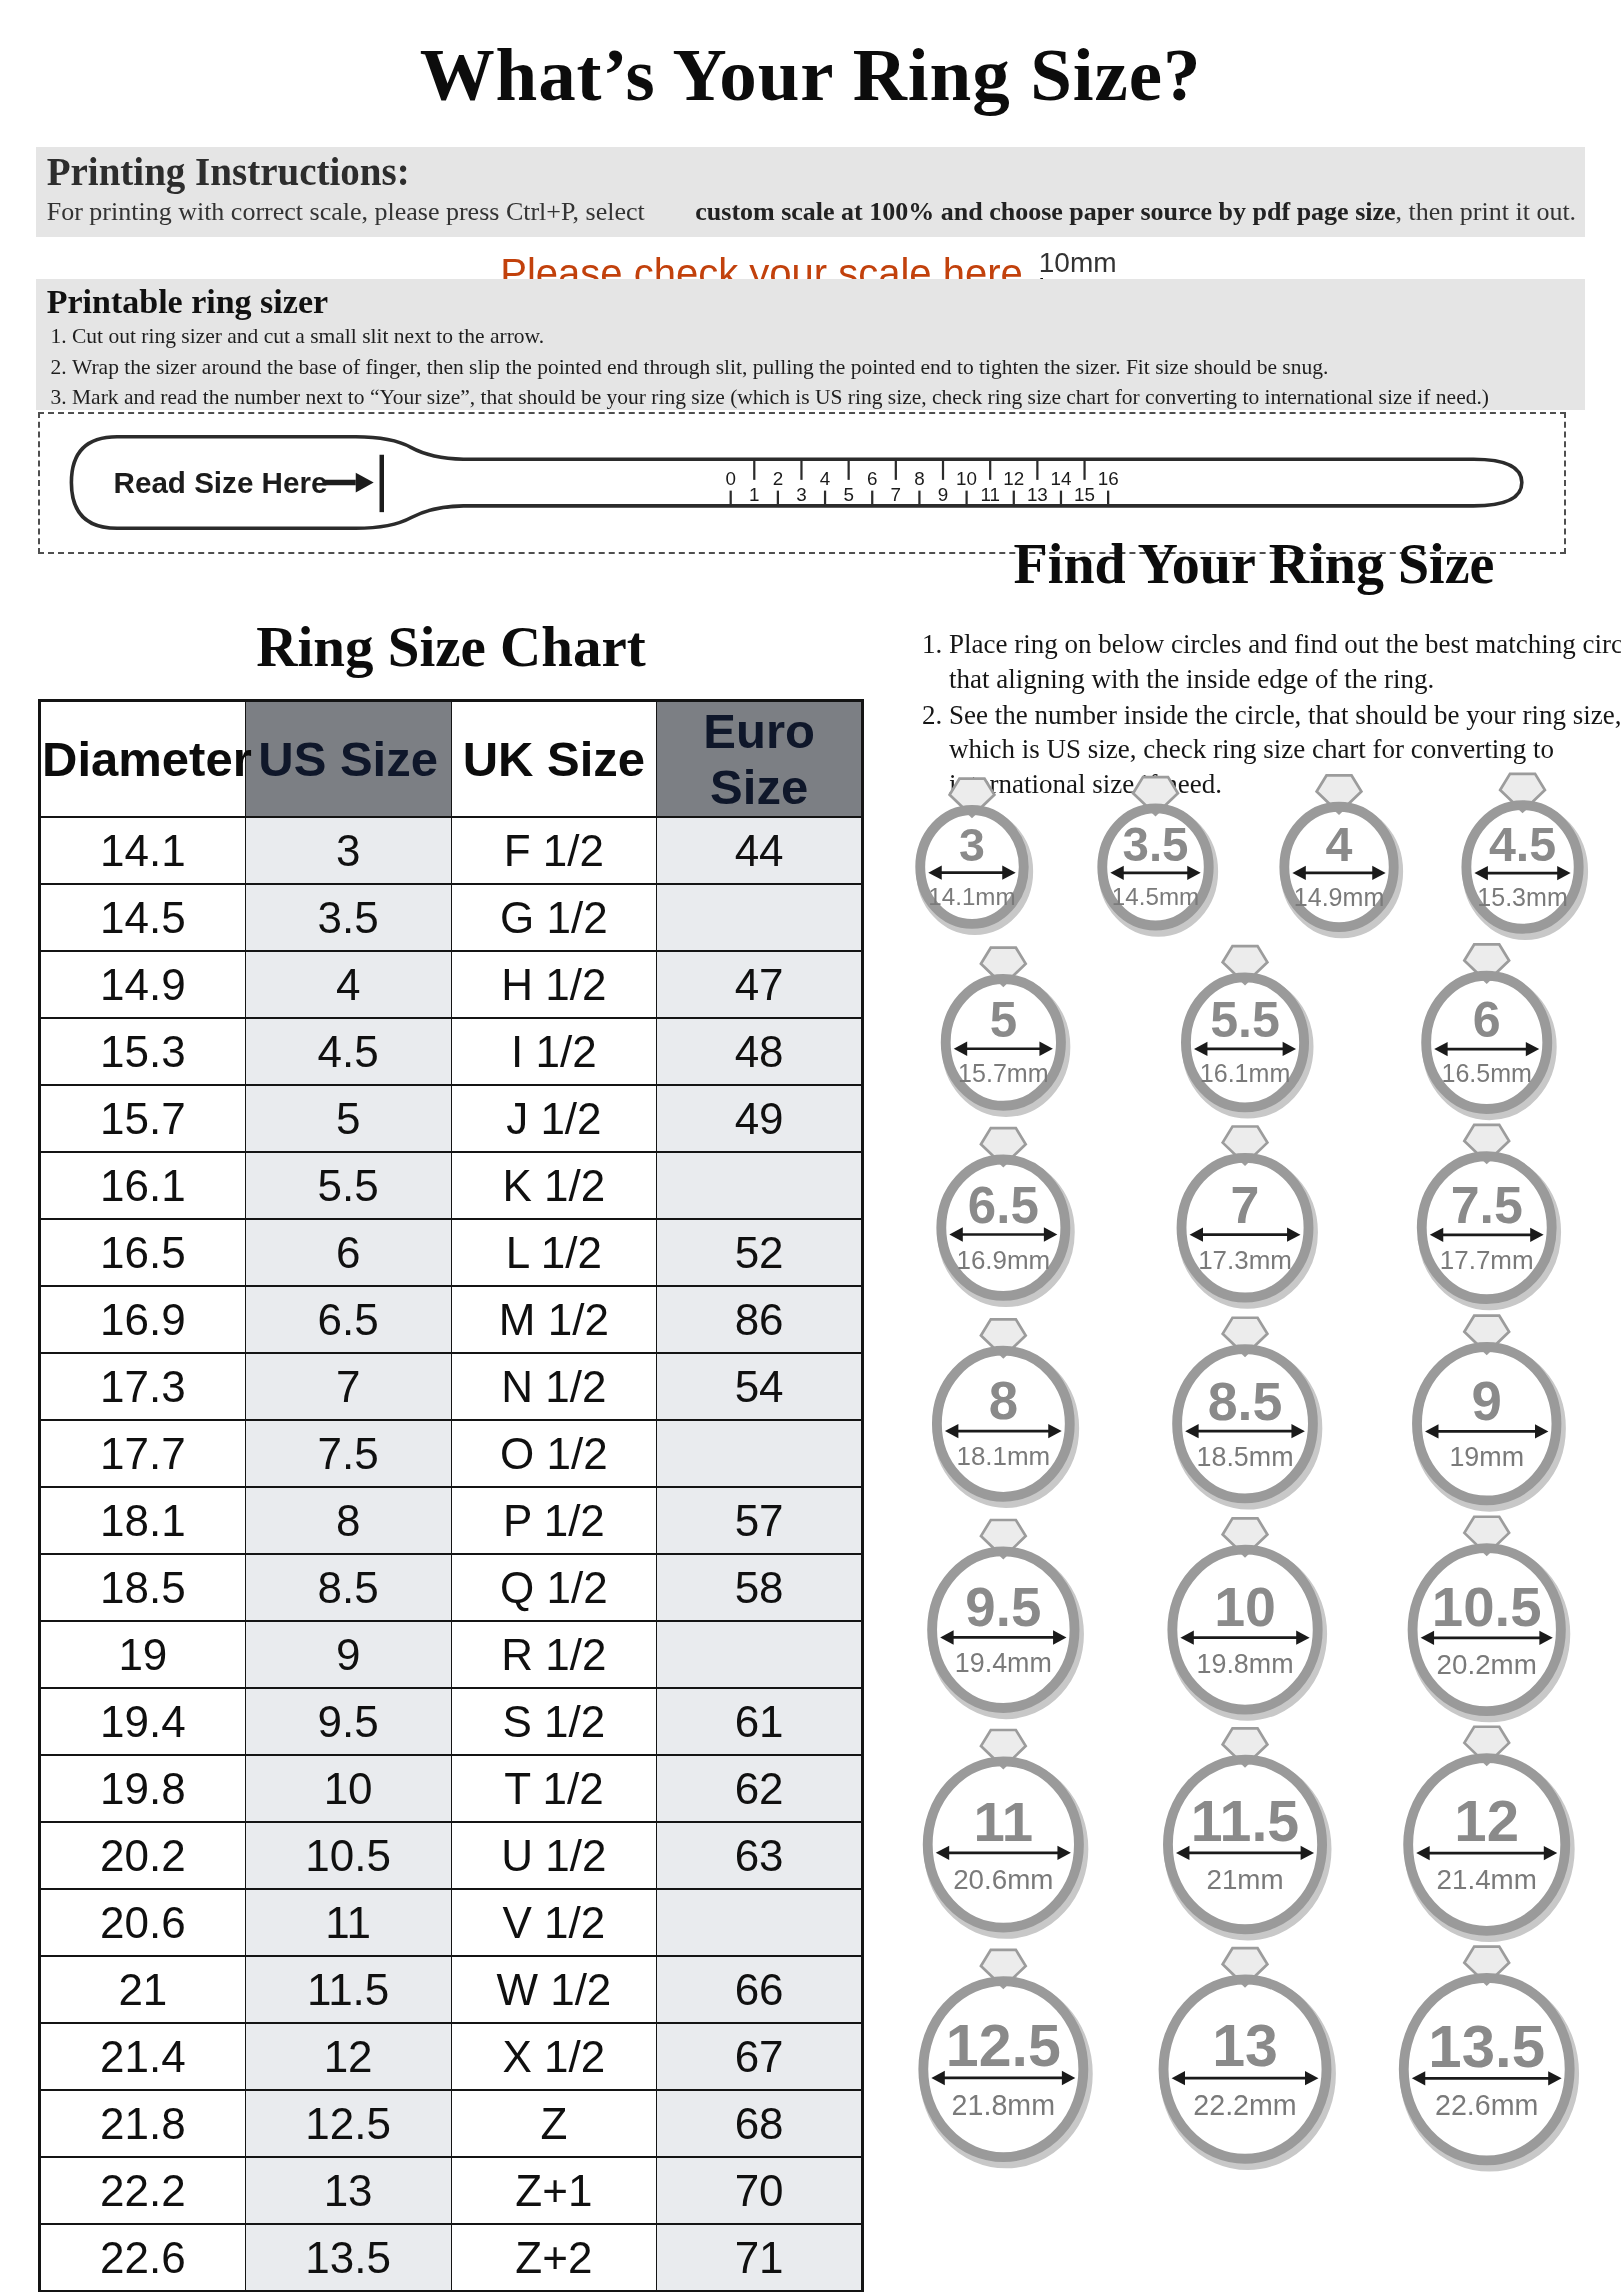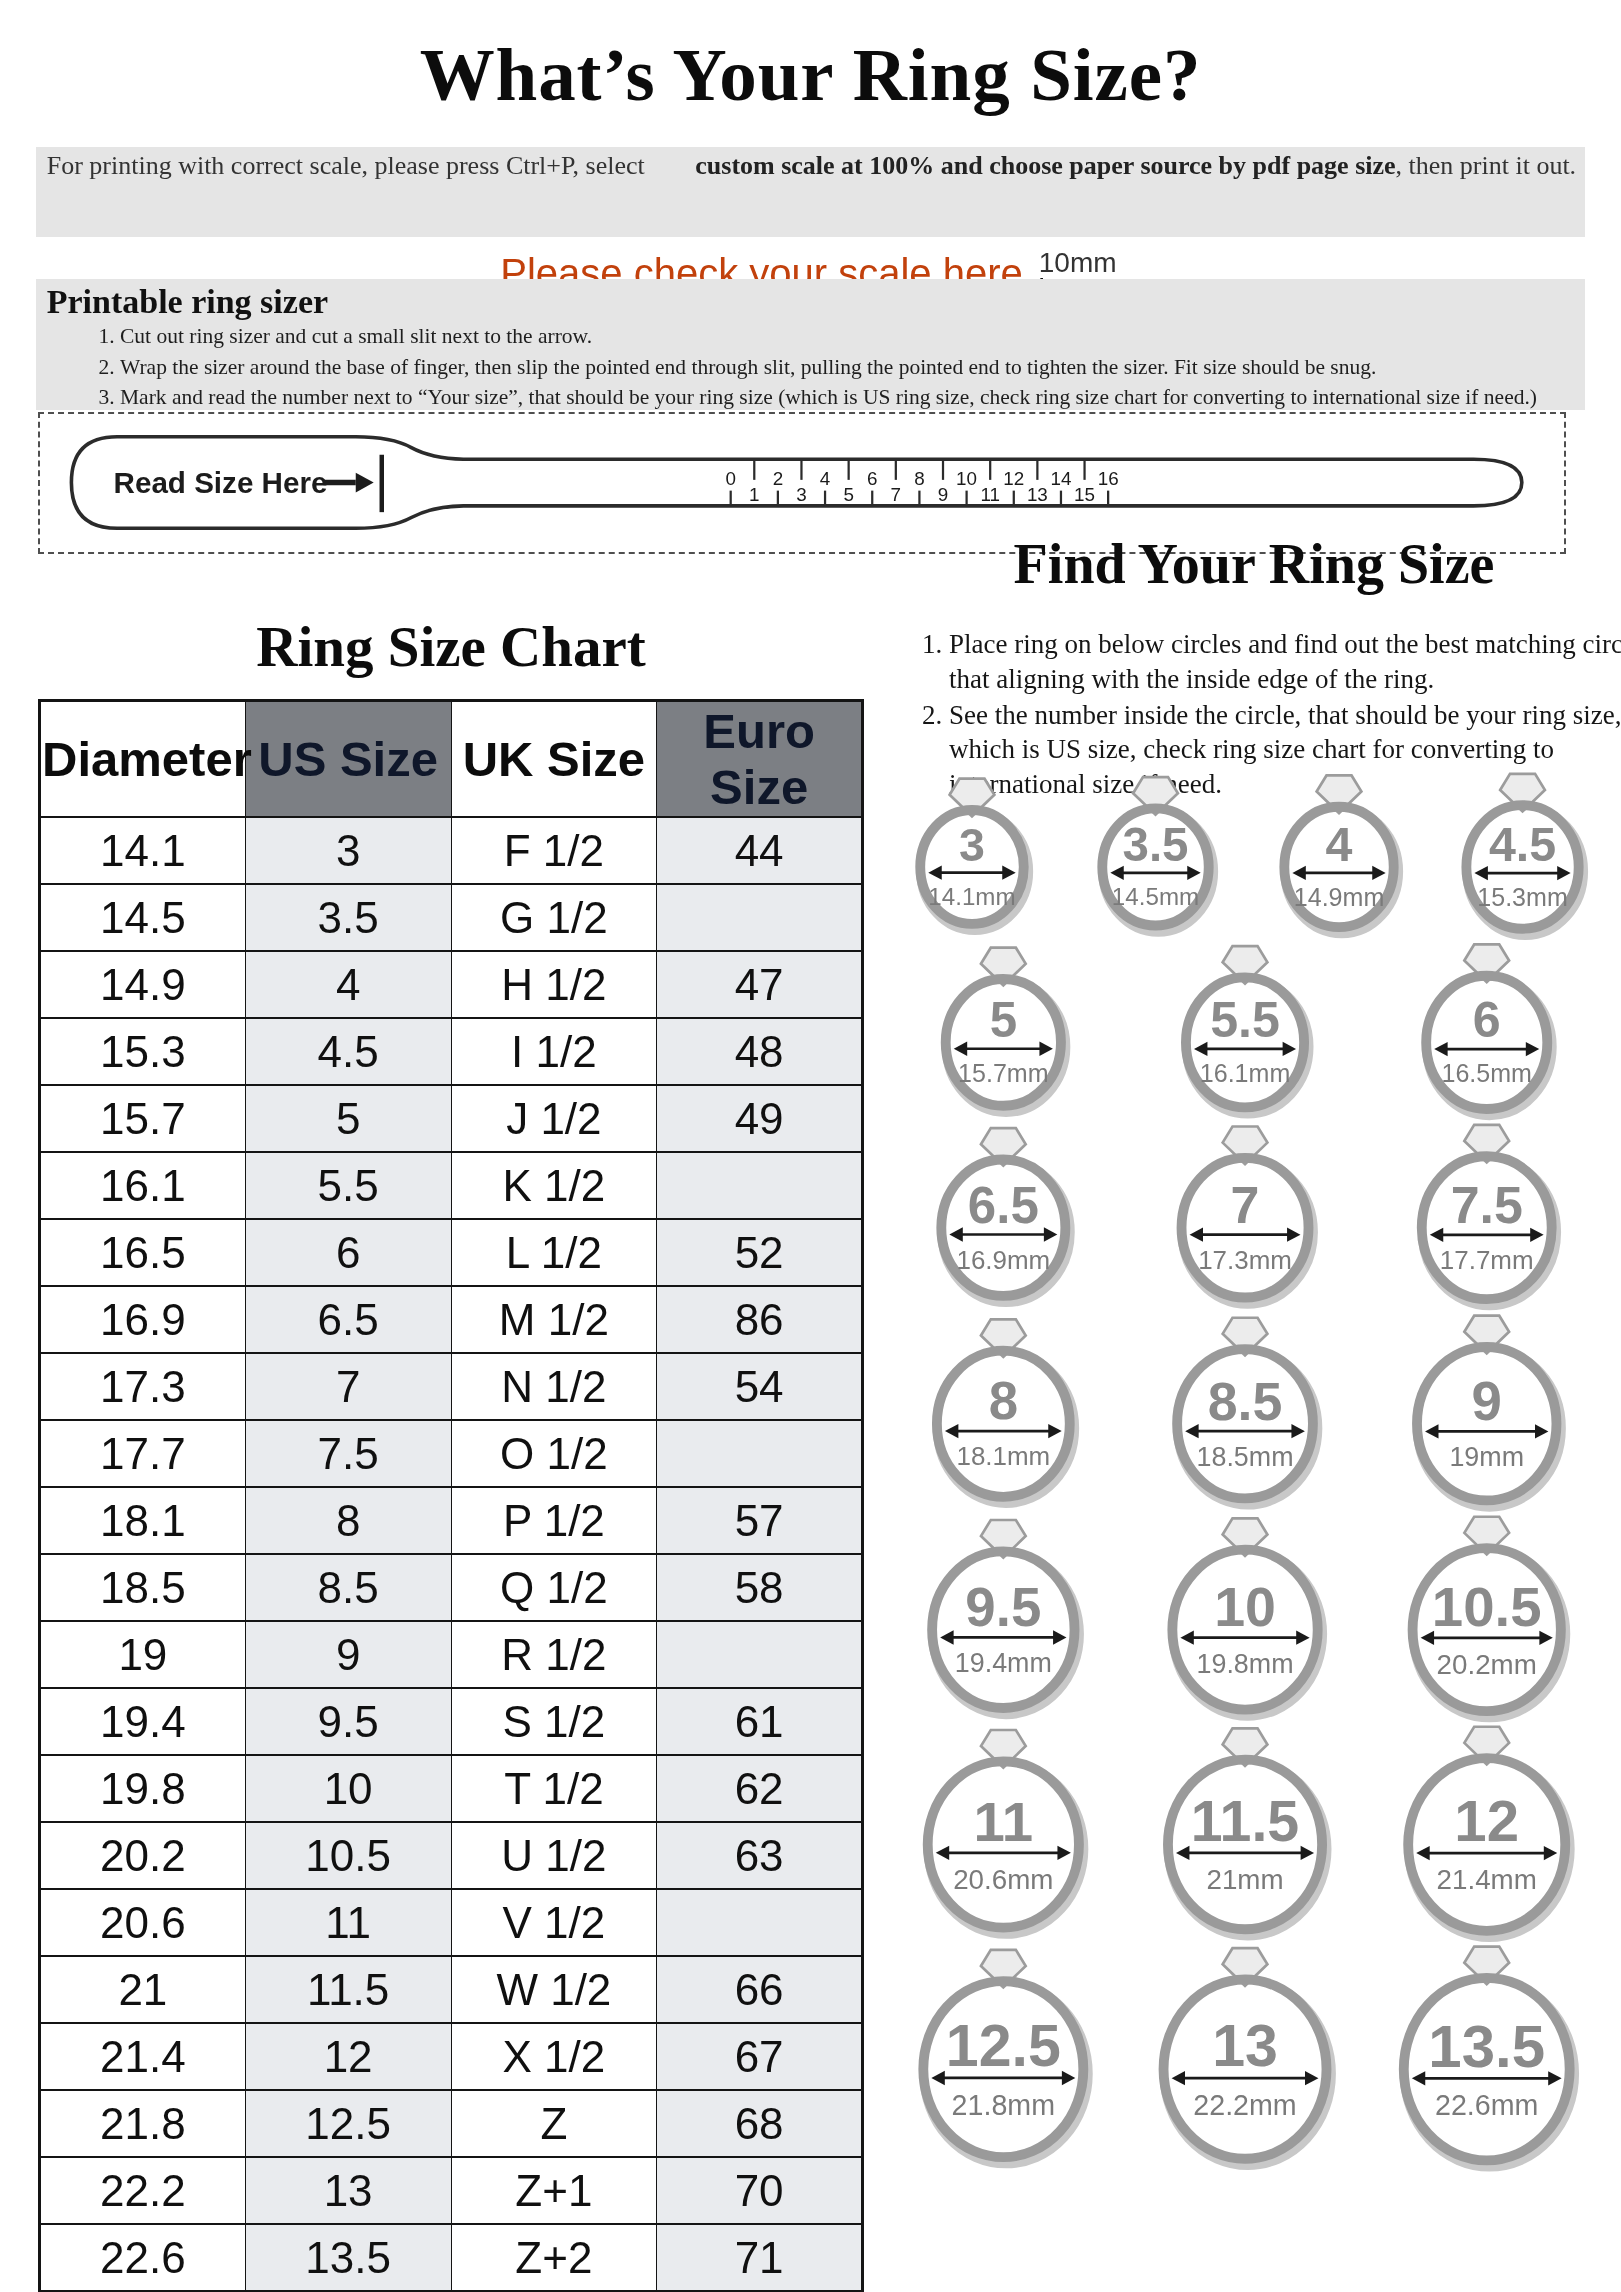--- a/index.html
+++ b/index.html
@@ -25,21 +25,21 @@
 
   .scale-row{position:absolute;top:249px;left:0;width:100%;display:flex;justify-content:center;
              align-items:flex-start;gap:16px;}
   .scale-label{font-size:40px;color:#c2410c;padding-top:1.8px;}
   .scale-mark{display:flex;flex-direction:column;align-items:flex-start;}
   .scale-mm{font-size:28px;color:#333;line-height:1.0;}
   .scale-bar{display:block;margin-top:0.9px;}
 
   .sizer-box{position:absolute;left:36px;right:36px;top:279px;height:131px;background:var(--section-bg);}
   .sizer-box h2{margin:3.6px 0 0 10.7px;font-family:"Liberation Serif",serif;font-size:34px;color:#111;}
-  .sizer-steps{margin:3.6px 0 0 0;padding-left:84px;}
+  .sizer-steps{margin:3.6px 0 0 0;padding-left:36px;}
   .sizer-steps li{font-family:"Liberation Serif",serif;font-size:21.5px;color:#1e1e1e;margin-bottom:5.4px;white-space:nowrap;}
 
   .cutout{position:absolute;left:38px;top:412px;width:1528px;height:142px;border:2.7px dashed #4f4f4f;box-sizing:border-box;}
   .cutout svg{width:100%;height:100%;display:block;}
   .sizer-outline{fill:#fff;stroke:#2b2b2b;stroke-width:4;}
   .read-label{font-family:"Liberation Sans",sans-serif;font-size:33px;font-weight:600;fill:#1c1c1c;}
   .ruler-num{font-family:"Liberation Sans",sans-serif;font-size:21px;fill:#1b1b1b;text-anchor:middle;}
 
   .chart-title{position:absolute;top:614px;left:38px;width:826px;margin:0;text-align:center;
                font-family:"Liberation Serif",serif;font-weight:bold;font-size:57px;color:#0c0c0c;}
@@ -62,20 +62,21 @@
   .ring-mm{font-family:"Liberation Sans",sans-serif;fill:#7a7a7a;text-anchor:middle;}
 </style>
 </head>
 <body>
 
 <div class="page">
 
   <h1 class="title">What’s Your Ring Size?</h1>
 
   <section class="print-box">
+    <h2>Printing Instructions:</h2>
     <p><span>For printing with correct scale, please press Ctrl+P, select </span><b>custom scale at 100% and choose paper source by pdf page size</b><span>, then print it out.</span></p>
   </section>
 
   <div class="scale-row">
     <span class="scale-label">Please check your scale here</span>
     <span class="scale-mark">
       <span class="scale-mm">10mm</span>
       <svg class="scale-bar" width="82" height="12.5" viewBox="0 0 92 14">
         <line x1="3" y1="0" x2="3" y2="13" stroke="#111" stroke-width="3"></line>
         <line x1="1" y1="10" x2="91" y2="10" stroke="#111" stroke-width="5"></line>

